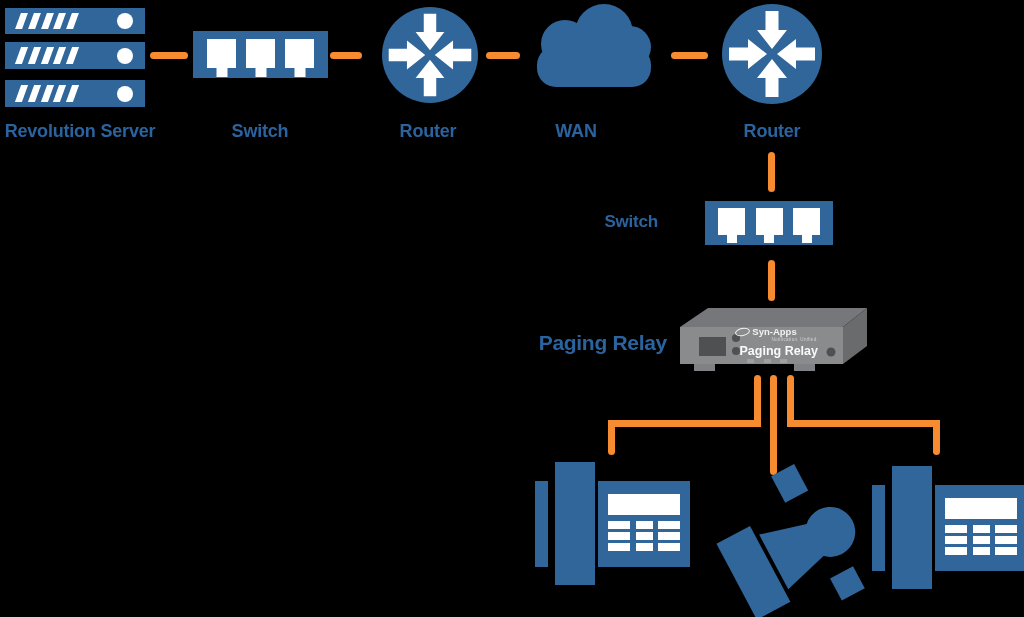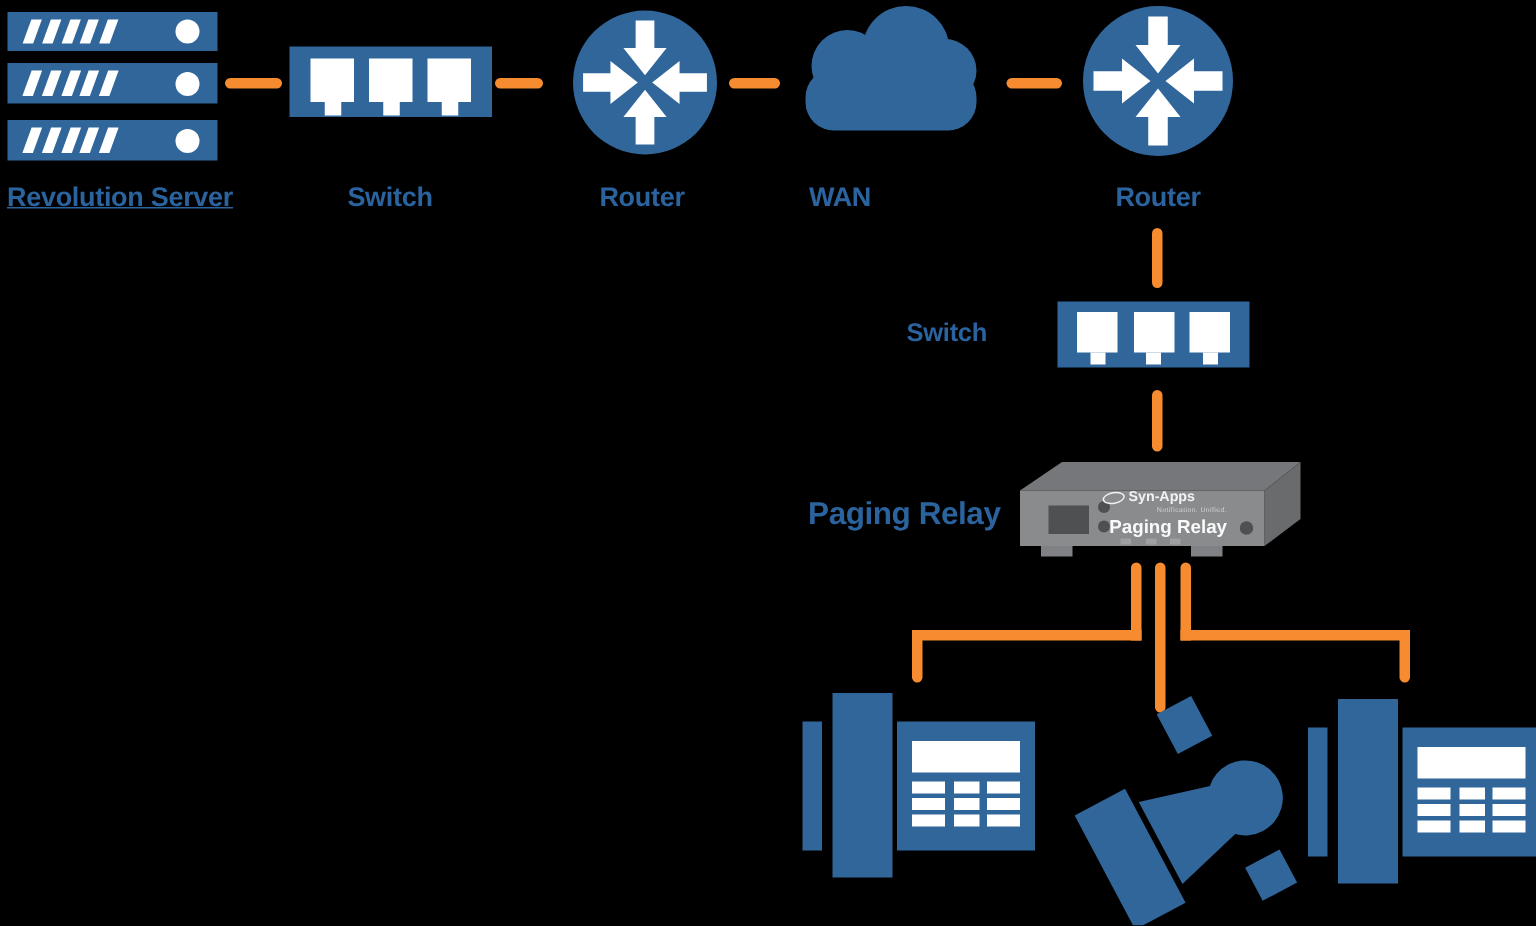--- a/index.html
+++ b/index.html
@@ -107,21 +107,21 @@
       <div class="stripes">
         <div class="stripe"></div>
           <div class="stripe"></div>
           <div class="stripe"></div>
           <div class="stripe"></div>
           <div class="stripe"></div>
       </div>
       <div class="led"></div>
     </div>
   </div>
-  <div class="lbl" style="left:0;top:121px;width:160px;text-decoration:underline;">Revolution Server</div>
+  <div class="lbl" style="left:0;top:121px;width:160px;">Revolution Server</div>
 
   <div class="conn dash e1"></div>
 
   <div class="switch-icon sw1">
     <div class="port"></div>
     <div class="port"></div>
     <div class="port"></div>
   </div>
   <div class="lbl" style="left:200px;top:121px;width:120px;">Switch</div>
 
@@ -141,21 +141,21 @@
   <div class="conn dash e3"></div>
 
   <svg class="abs" style="left:527px;top:2px;" width="133" height="85" viewBox="0 0 133 85">
     <g class="fill-blue">
       <circle cx="38" cy="42" r="24"></circle>
       <circle cx="77" cy="31" r="29"></circle>
       <circle cx="103" cy="45" r="21"></circle>
       <rect x="10" y="44" width="114" height="41" rx="19"></rect>
     </g>
   </svg>
-  <div class="lbl" style="left:500px;top:121px;width:120px;">WAN</div>
+  <div class="lbl" style="left:516px;top:121px;width:120px;">WAN</div>
 
   <div class="conn dash e4"></div>
 
   <svg class="abs" style="left:722px;top:4px;" width="100" height="100" viewBox="0 0 100 100">
     <circle class="fill-blue" cx="50" cy="50" r="50"></circle>
     <g class="fill-white">
       <path d="M43.5 7 H56.5 V26 H65 L50 45 L35 26 H43.5 Z"></path>
       <path d="M43.5 7 H56.5 V26 H65 L50 45 L35 26 H43.5 Z" transform="rotate(90 50 50)"></path>
       <path d="M43.5 7 H56.5 V26 H65 L50 45 L35 26 H43.5 Z" transform="rotate(180 50 50)"></path>
       <path d="M43.5 7 H56.5 V26 H65 L50 45 L35 26 H43.5 Z" transform="rotate(270 50 50)"></path>

